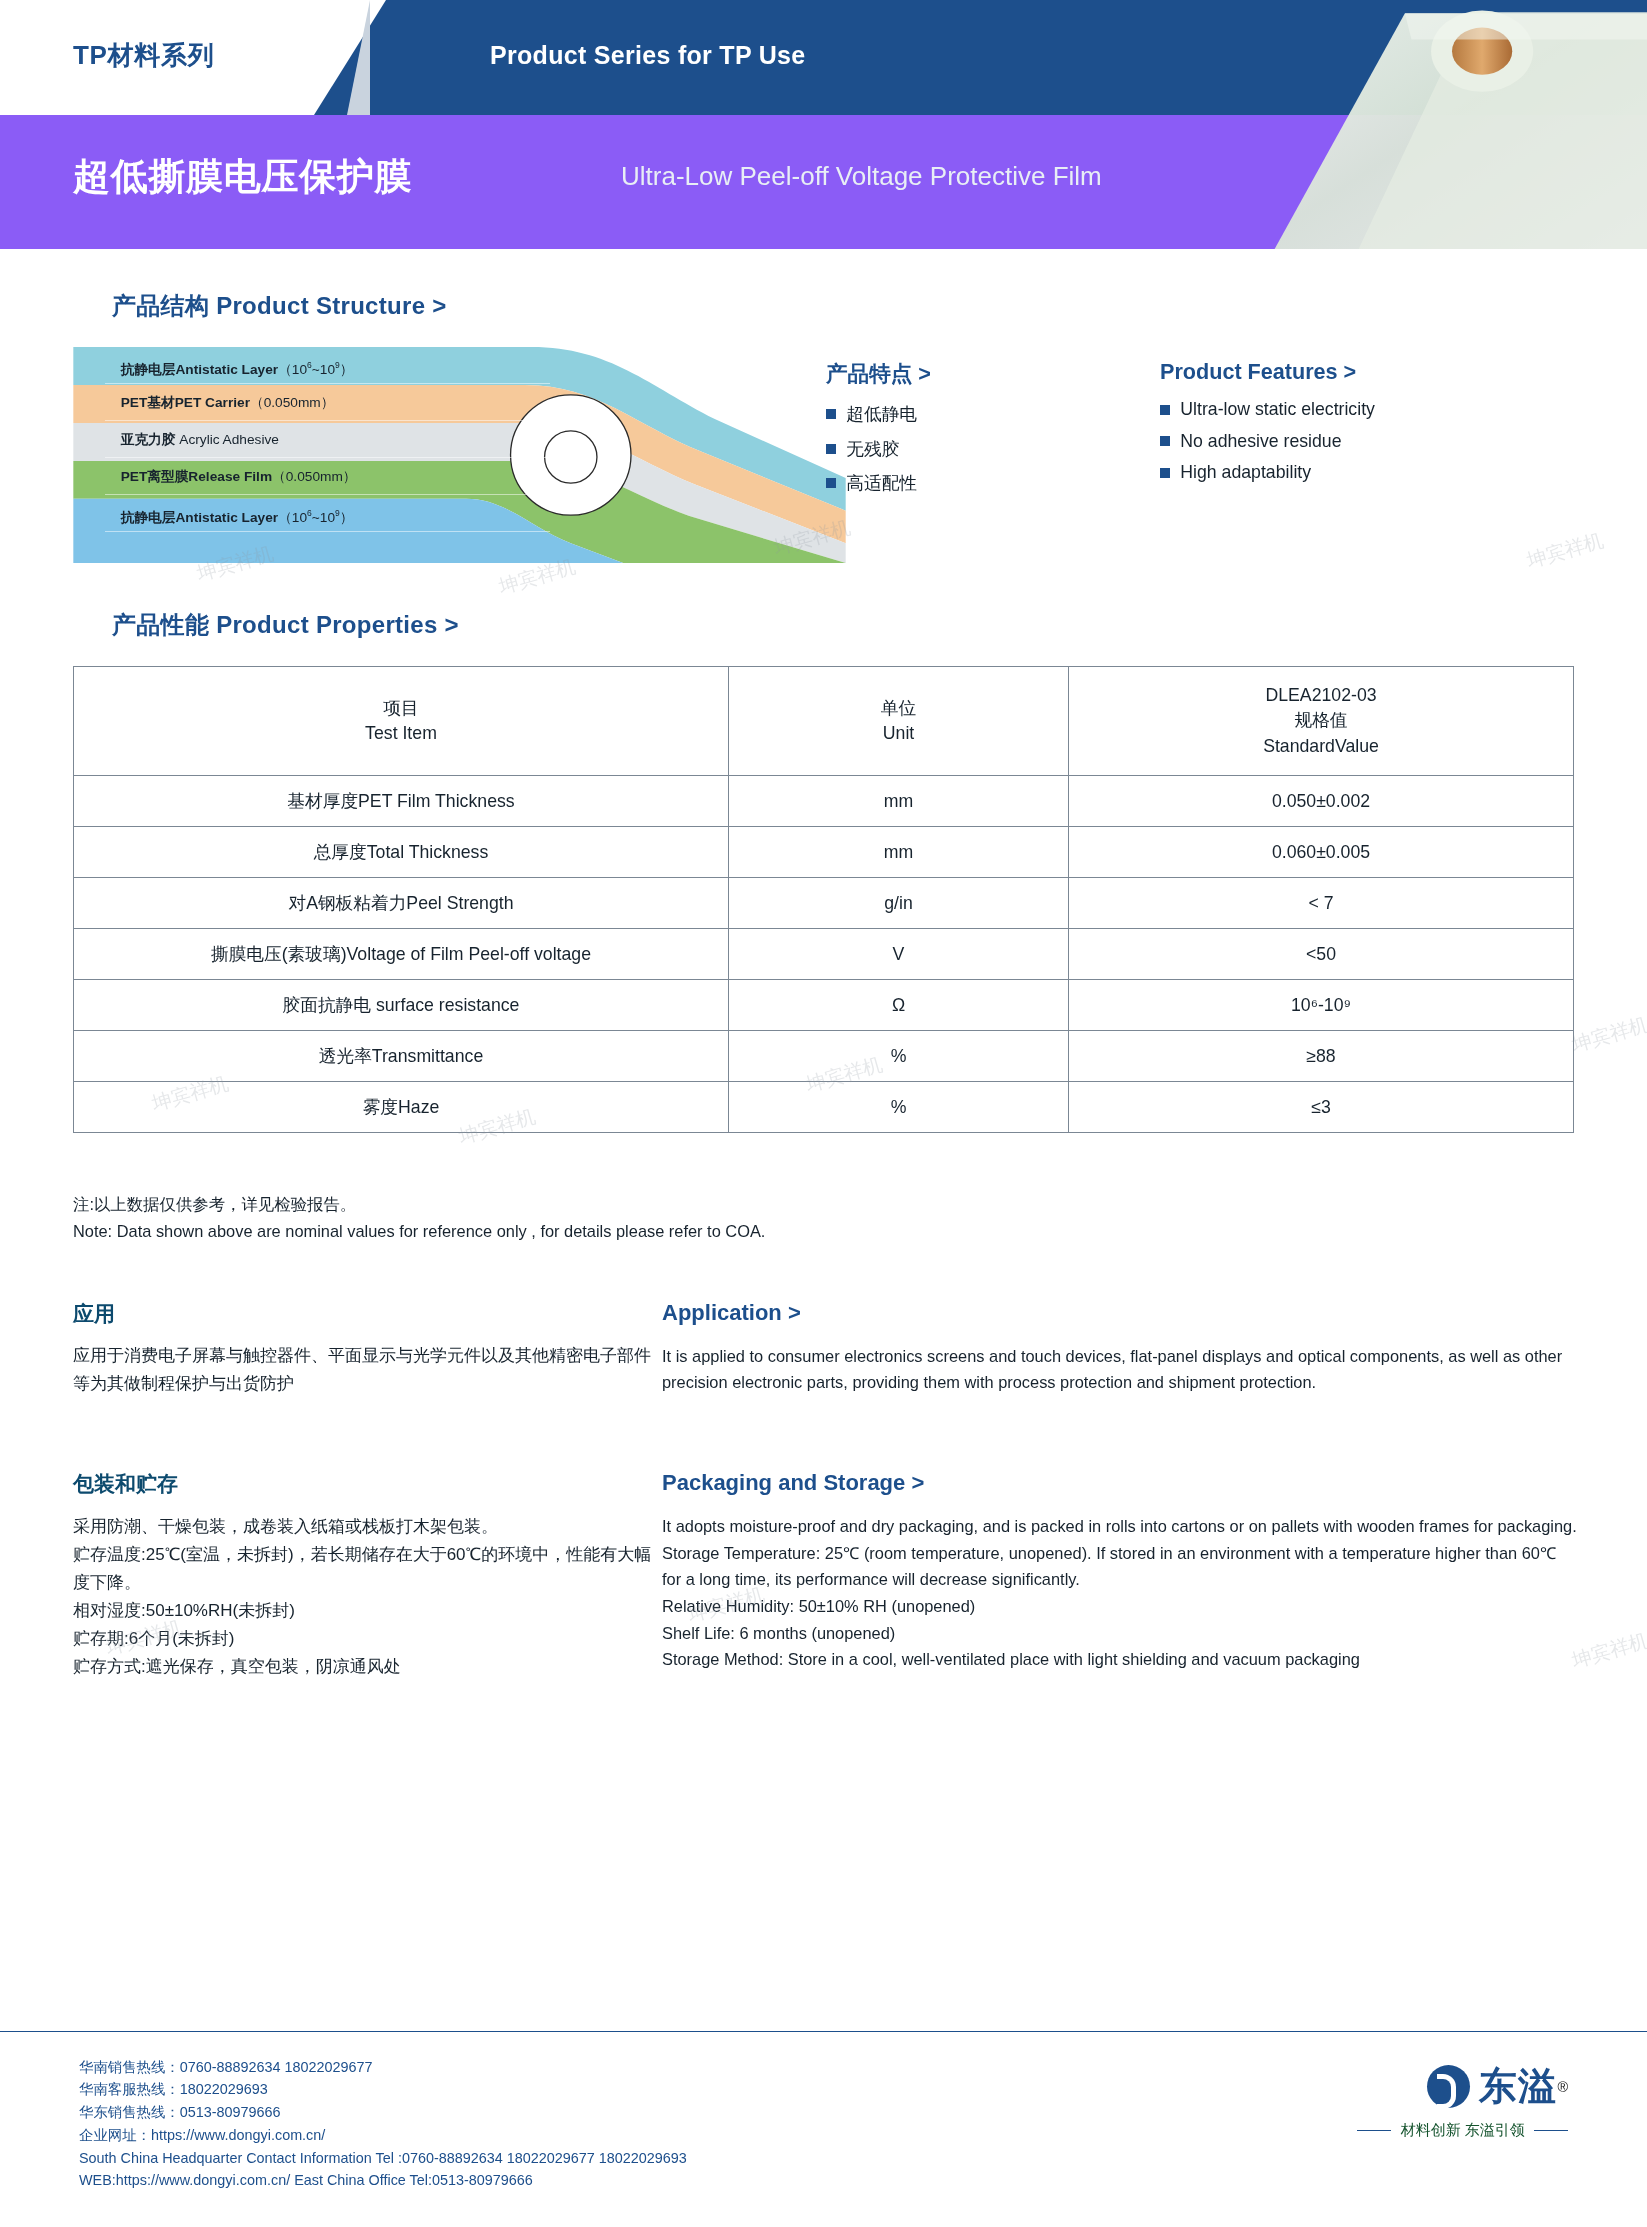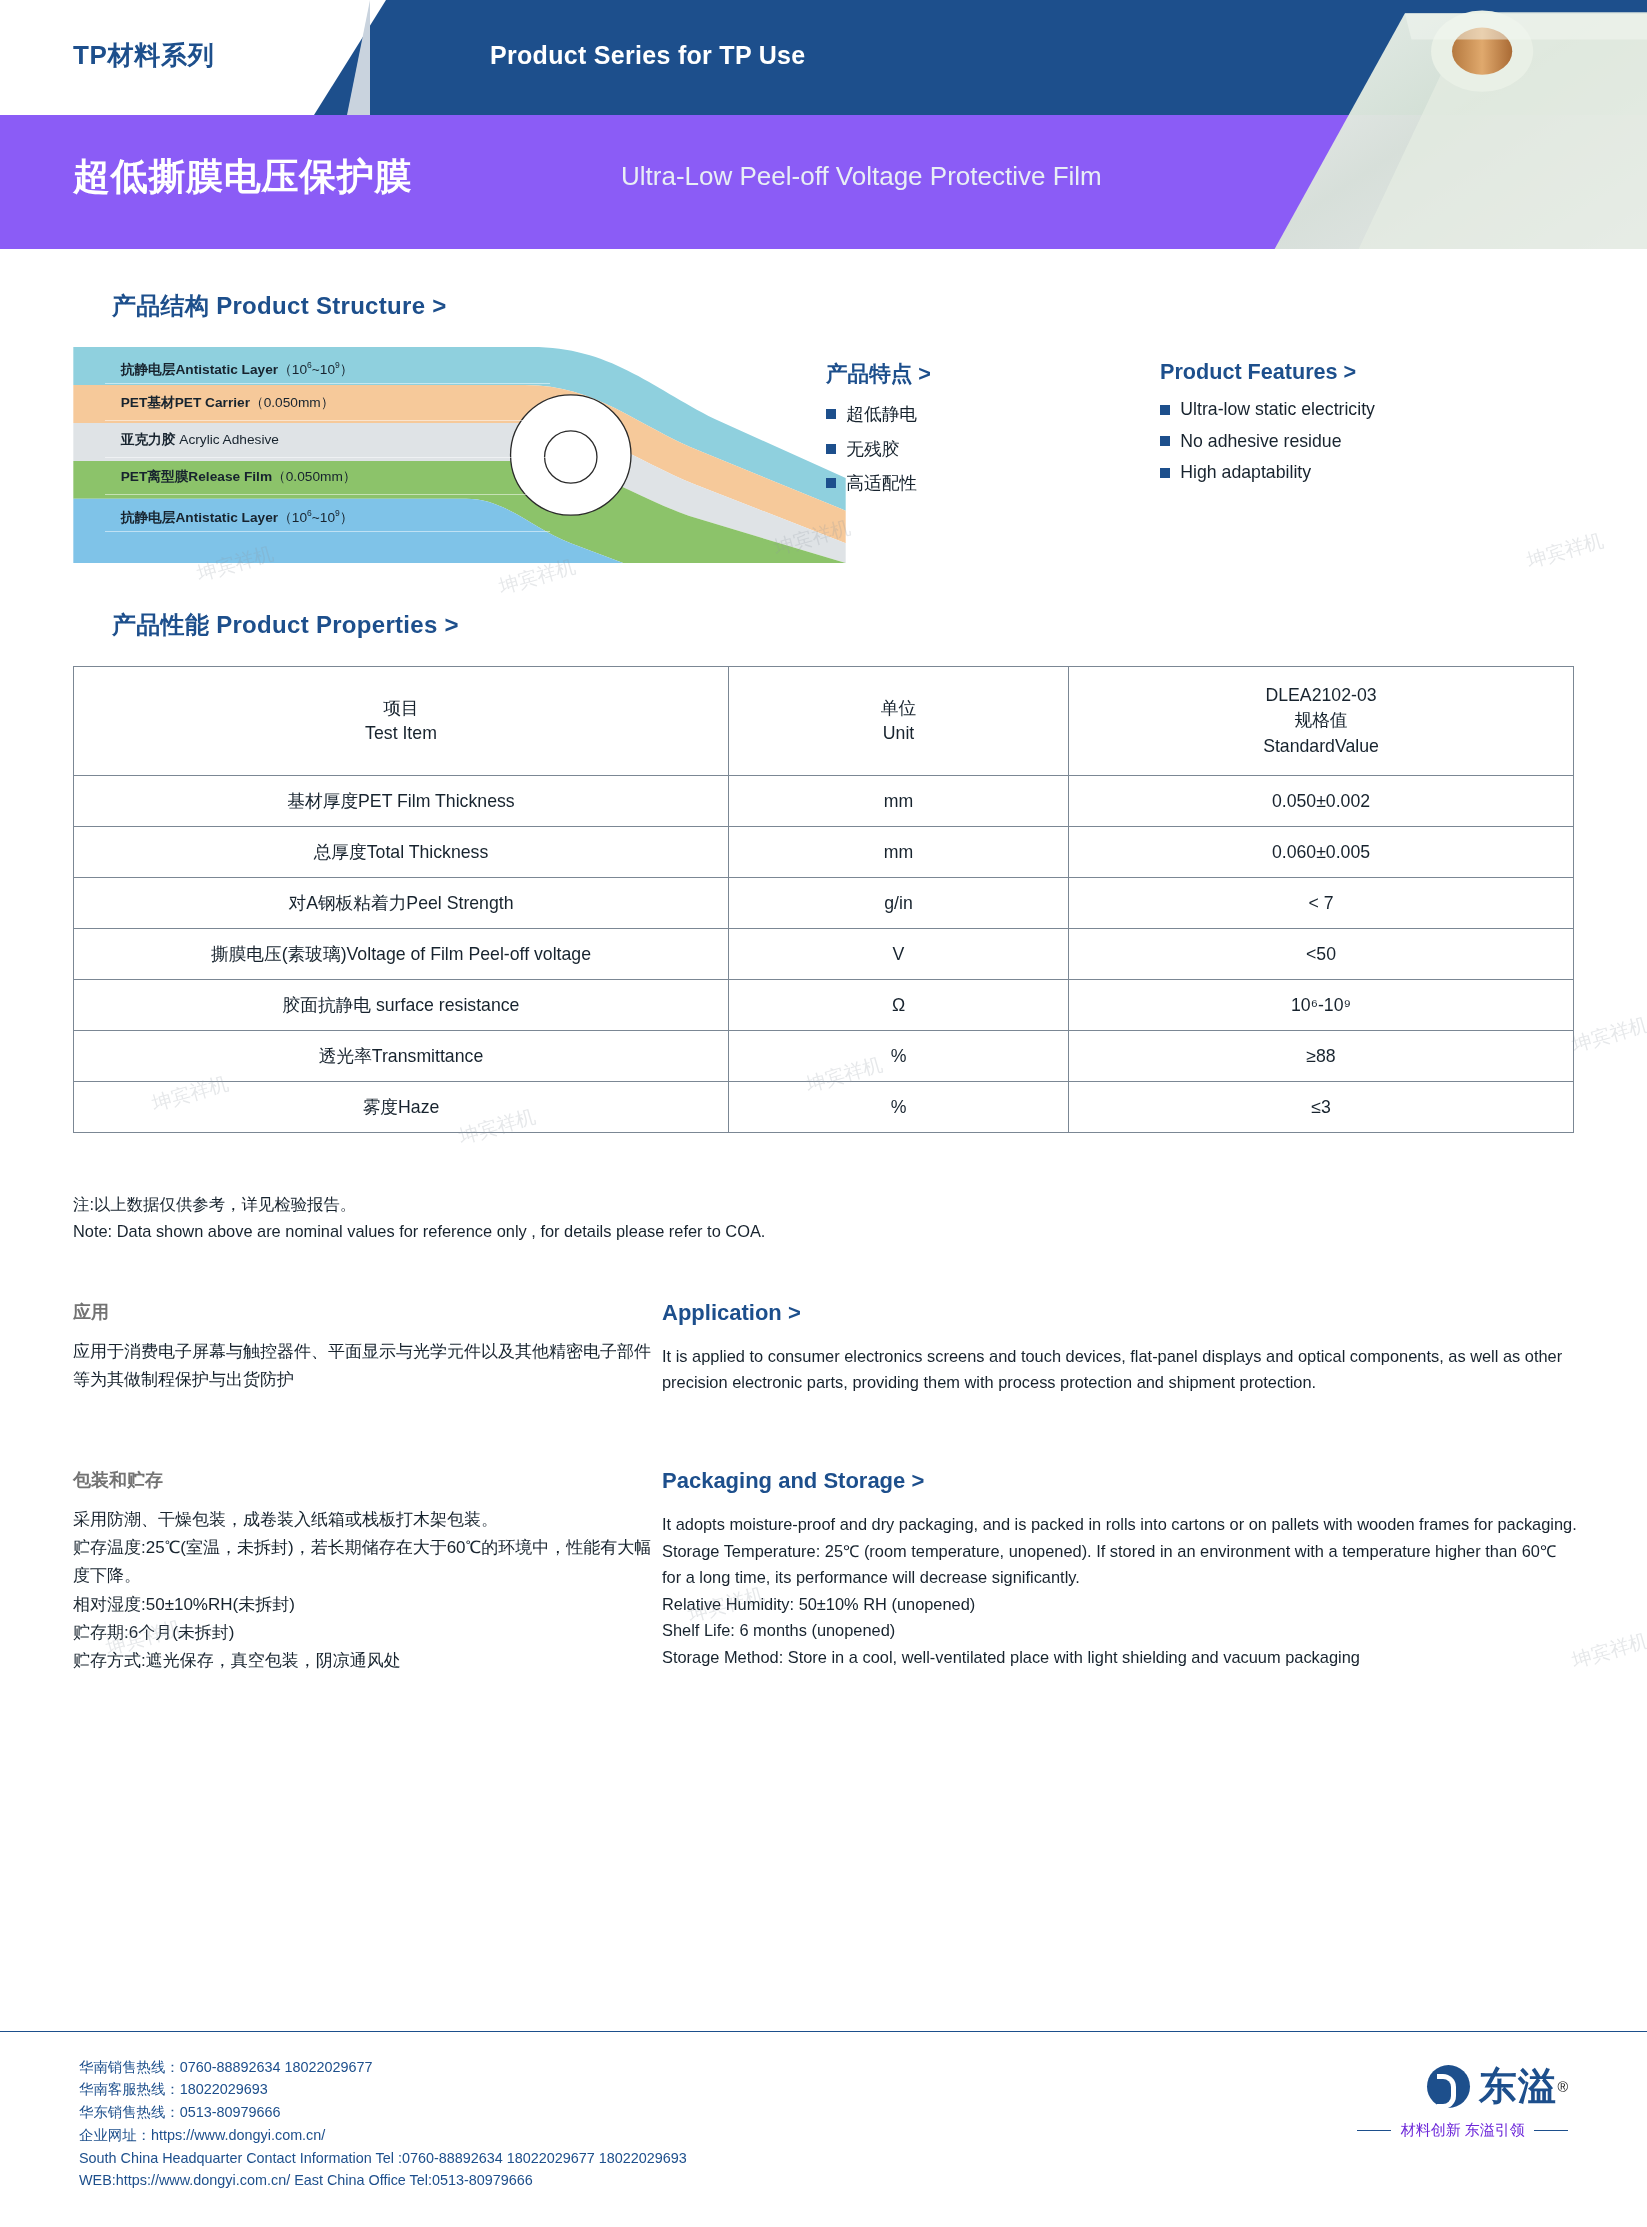--- a/index.html
+++ b/index.html
@@ -206,23 +206,23 @@
 
   
   .two-col {
     margin: 56px 0 0 73px;
     display: flex;
     width: 1506px;
   }
   .col-cn { width: 589px; }
   .col-en { width: 917px; }
   .blk-title-cn {
-    font-size: 18px;
-    font-weight: bold;
-    color: #737373;
+    font-size: 21px;
+    font-weight: bold;
+    color: #0c4a6e;
     margin-bottom: 14.4px;
   }
   .blk-title-en {
     font-size: 22px;
     font-weight: bold;
     color: #1d4f8c;
     margin-bottom: 17px;
   }
   .blk-body-cn {
     font-size: 17px;
@@ -310,21 +310,21 @@
   .logo-text {
     font-size: 38px;
     font-weight: bold;
     color: #1d4f8c;
     letter-spacing: 1.3px;
   }
   .logo-reg { font-size: 14.4px; vertical-align: super; }
   .logo-tag {
     margin-top: 9.2px;
     font-size: 15px;
-    color: #6d28d9;
+    color: #14532d;
     display: flex;
     align-items: center;
     justify-content: flex-end;
     gap: 9.2px;
   }
   .tag-line { display:inline-block; width: 34px; height: 1.3px; background: #1d4f8c; }
 
   
   .wm {
     position: absolute;

